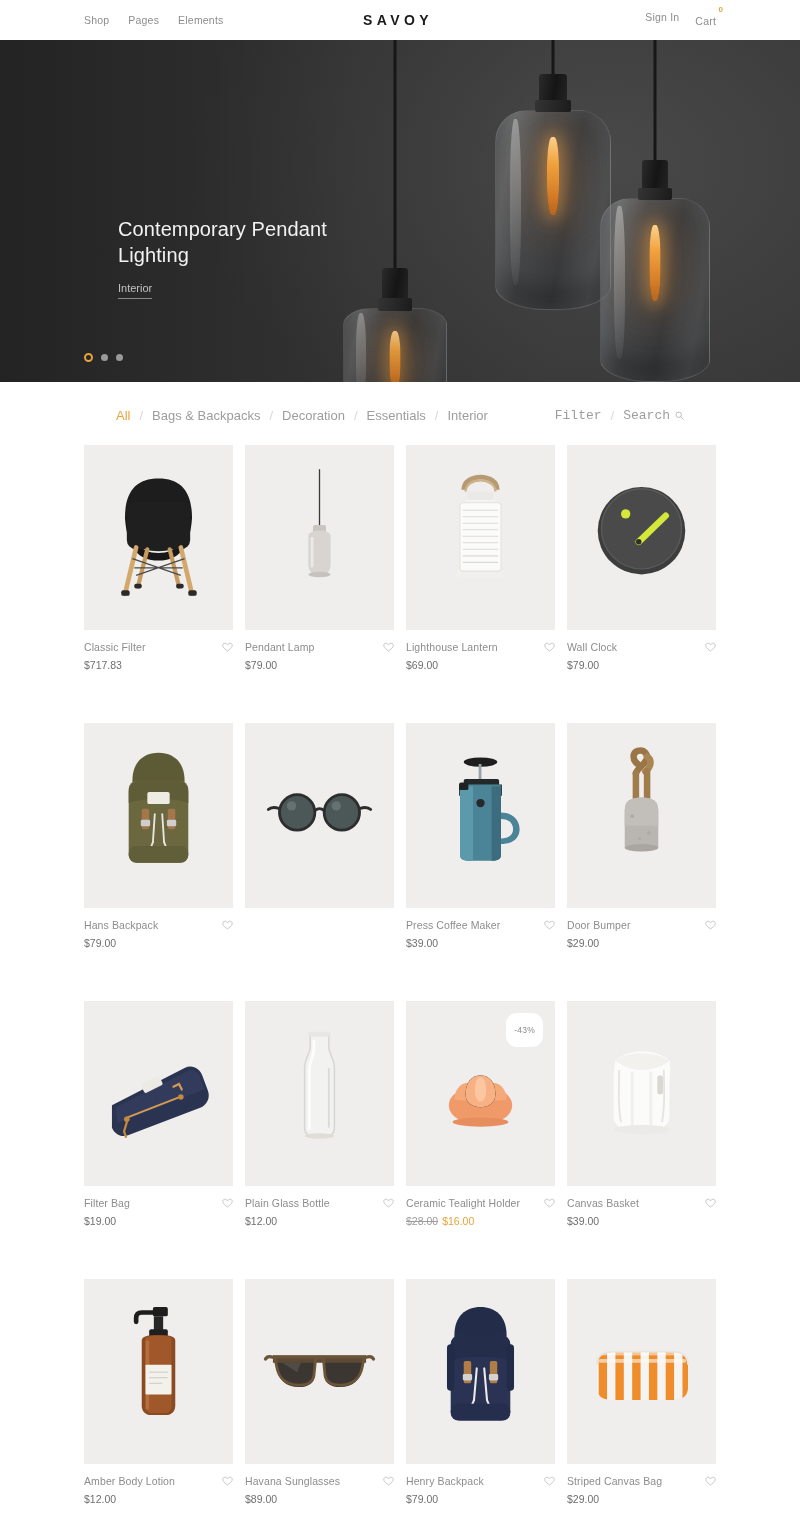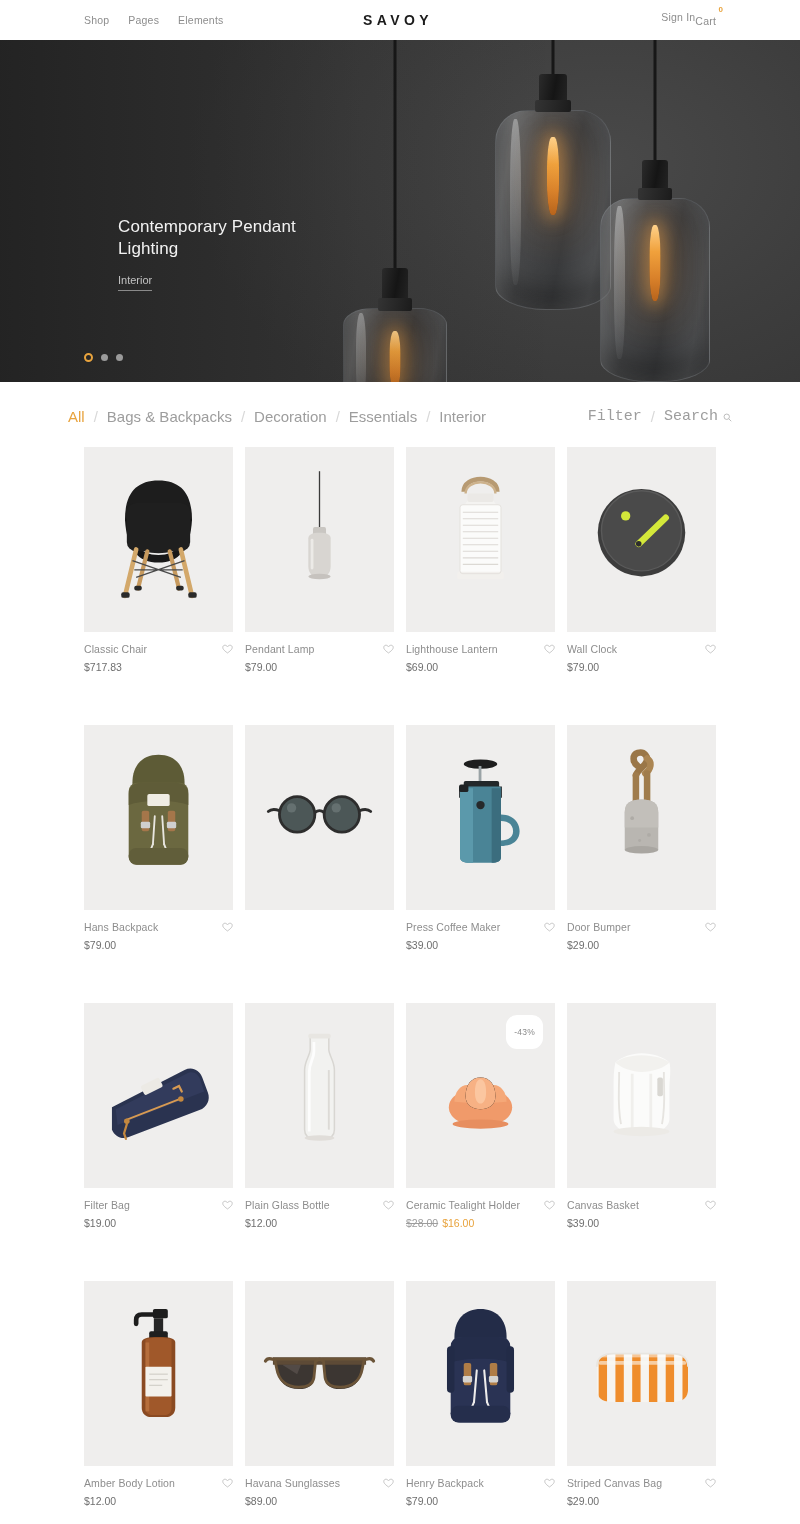--- a/index.html
+++ b/index.html
@@ -34,20 +34,21 @@
     text-align: center;
     font-size: 14px;
     font-weight: 700;
     letter-spacing: 4.4px;
     color: #1b1b1b;
     pointer-events: none;
   }
   .nav-right {
     margin-left: auto;
     display: flex;
+    gap: 16px;
     align-items: flex-start;
     position: relative;
     z-index: 2;
   }
   .cart-wrap { position: relative; }
   .cart-badge {
     position: absolute;
     top: -6px; right: -7px;
     font-size: 8px;
     color: #e8a33d;
@@ -128,21 +129,21 @@
     z-index: 2;
   }
 
   .hero-content {
     position: absolute;
     left: 118px;
     top: 176px;
     z-index: 6;
   }
   .hero-title {
-    font-size: 17px;
+    font-size: 20px;
     line-height: 1.32;
     color: #f2f2f2;
     font-weight: 400;
     max-width: 230px;
     letter-spacing: .1px;
   }
   .hero-cat {
     display: inline-block;
     margin-top: 13px;
     font-size: 11px;
@@ -160,22 +161,22 @@
     gap: 8px;
     z-index: 6;
   }
   .dot { width: 7px; height: 7px; border-radius: 50%; background: #9a9a9a; cursor: pointer; }
   .dot.active { width: 9px; height: 9px; background: transparent; border: 2px solid #e8a33d; }
 
   
   .filterbar {
     display: flex;
     align-items: center;
-    padding: 26px 68px 22px;
-    font-size: 15px;
+    padding: 26px 116px 22px;
+    font-size: 13px;
   }
   .cats { display: flex; align-items: center; gap: 0; }
   .cat {
     color: #9d9d9d;
     cursor: pointer;
     white-space: nowrap;
   }
   .cat.active { color: #e8a33d; }
   .sep { color: #d8d8d8; padding: 0 9px; }
   .tools { margin-left: auto; display: flex; align-items: center; }
@@ -333,21 +334,21 @@
         <path d="M92 112 L102 152" stroke="#c79a5e" stroke-width="4.5" stroke-linecap="round"></path>
         <path d="M52 122 L104 140 M108 122 L56 140 M54 132 L106 132" stroke="#4a4a4a" stroke-width="1.4"></path>
         <rect x="40" y="156" width="9" height="6" rx="2" fill="#2a2a2a"></rect>
         <rect x="112" y="156" width="9" height="6" rx="2" fill="#2a2a2a"></rect>
         <rect x="54" y="149" width="8" height="5" rx="2" fill="#2a2a2a"></rect>
         <rect x="99" y="149" width="8" height="5" rx="2" fill="#2a2a2a"></rect>
       </svg>
     </div>
     <div class="meta">
       <div class="meta-row">
-        <span class="pname">Classic Chair</span>
+        <span class="pname">Classic Filter</span>
         <span class="heart">
           <svg width="11" height="10" viewBox="0 0 14 12">
               <path d="M7 11 C2 7.6 1 5.6 1 3.9 C1 2.3 2.2 1.2 3.7 1.2 C4.9 1.2 6.3 2 7 3.2 C7.7 2 9.1 1.2 10.3 1.2 C11.8 1.2 13 2.3 13 3.9 C13 5.6 12 7.6 7 11 Z" fill="none" stroke="#b8b8b8" stroke-width="1"></path>
             </svg>
         </span>
       </div>
       <div class="price">$717.83</div>
     </div>
   </div>
 

